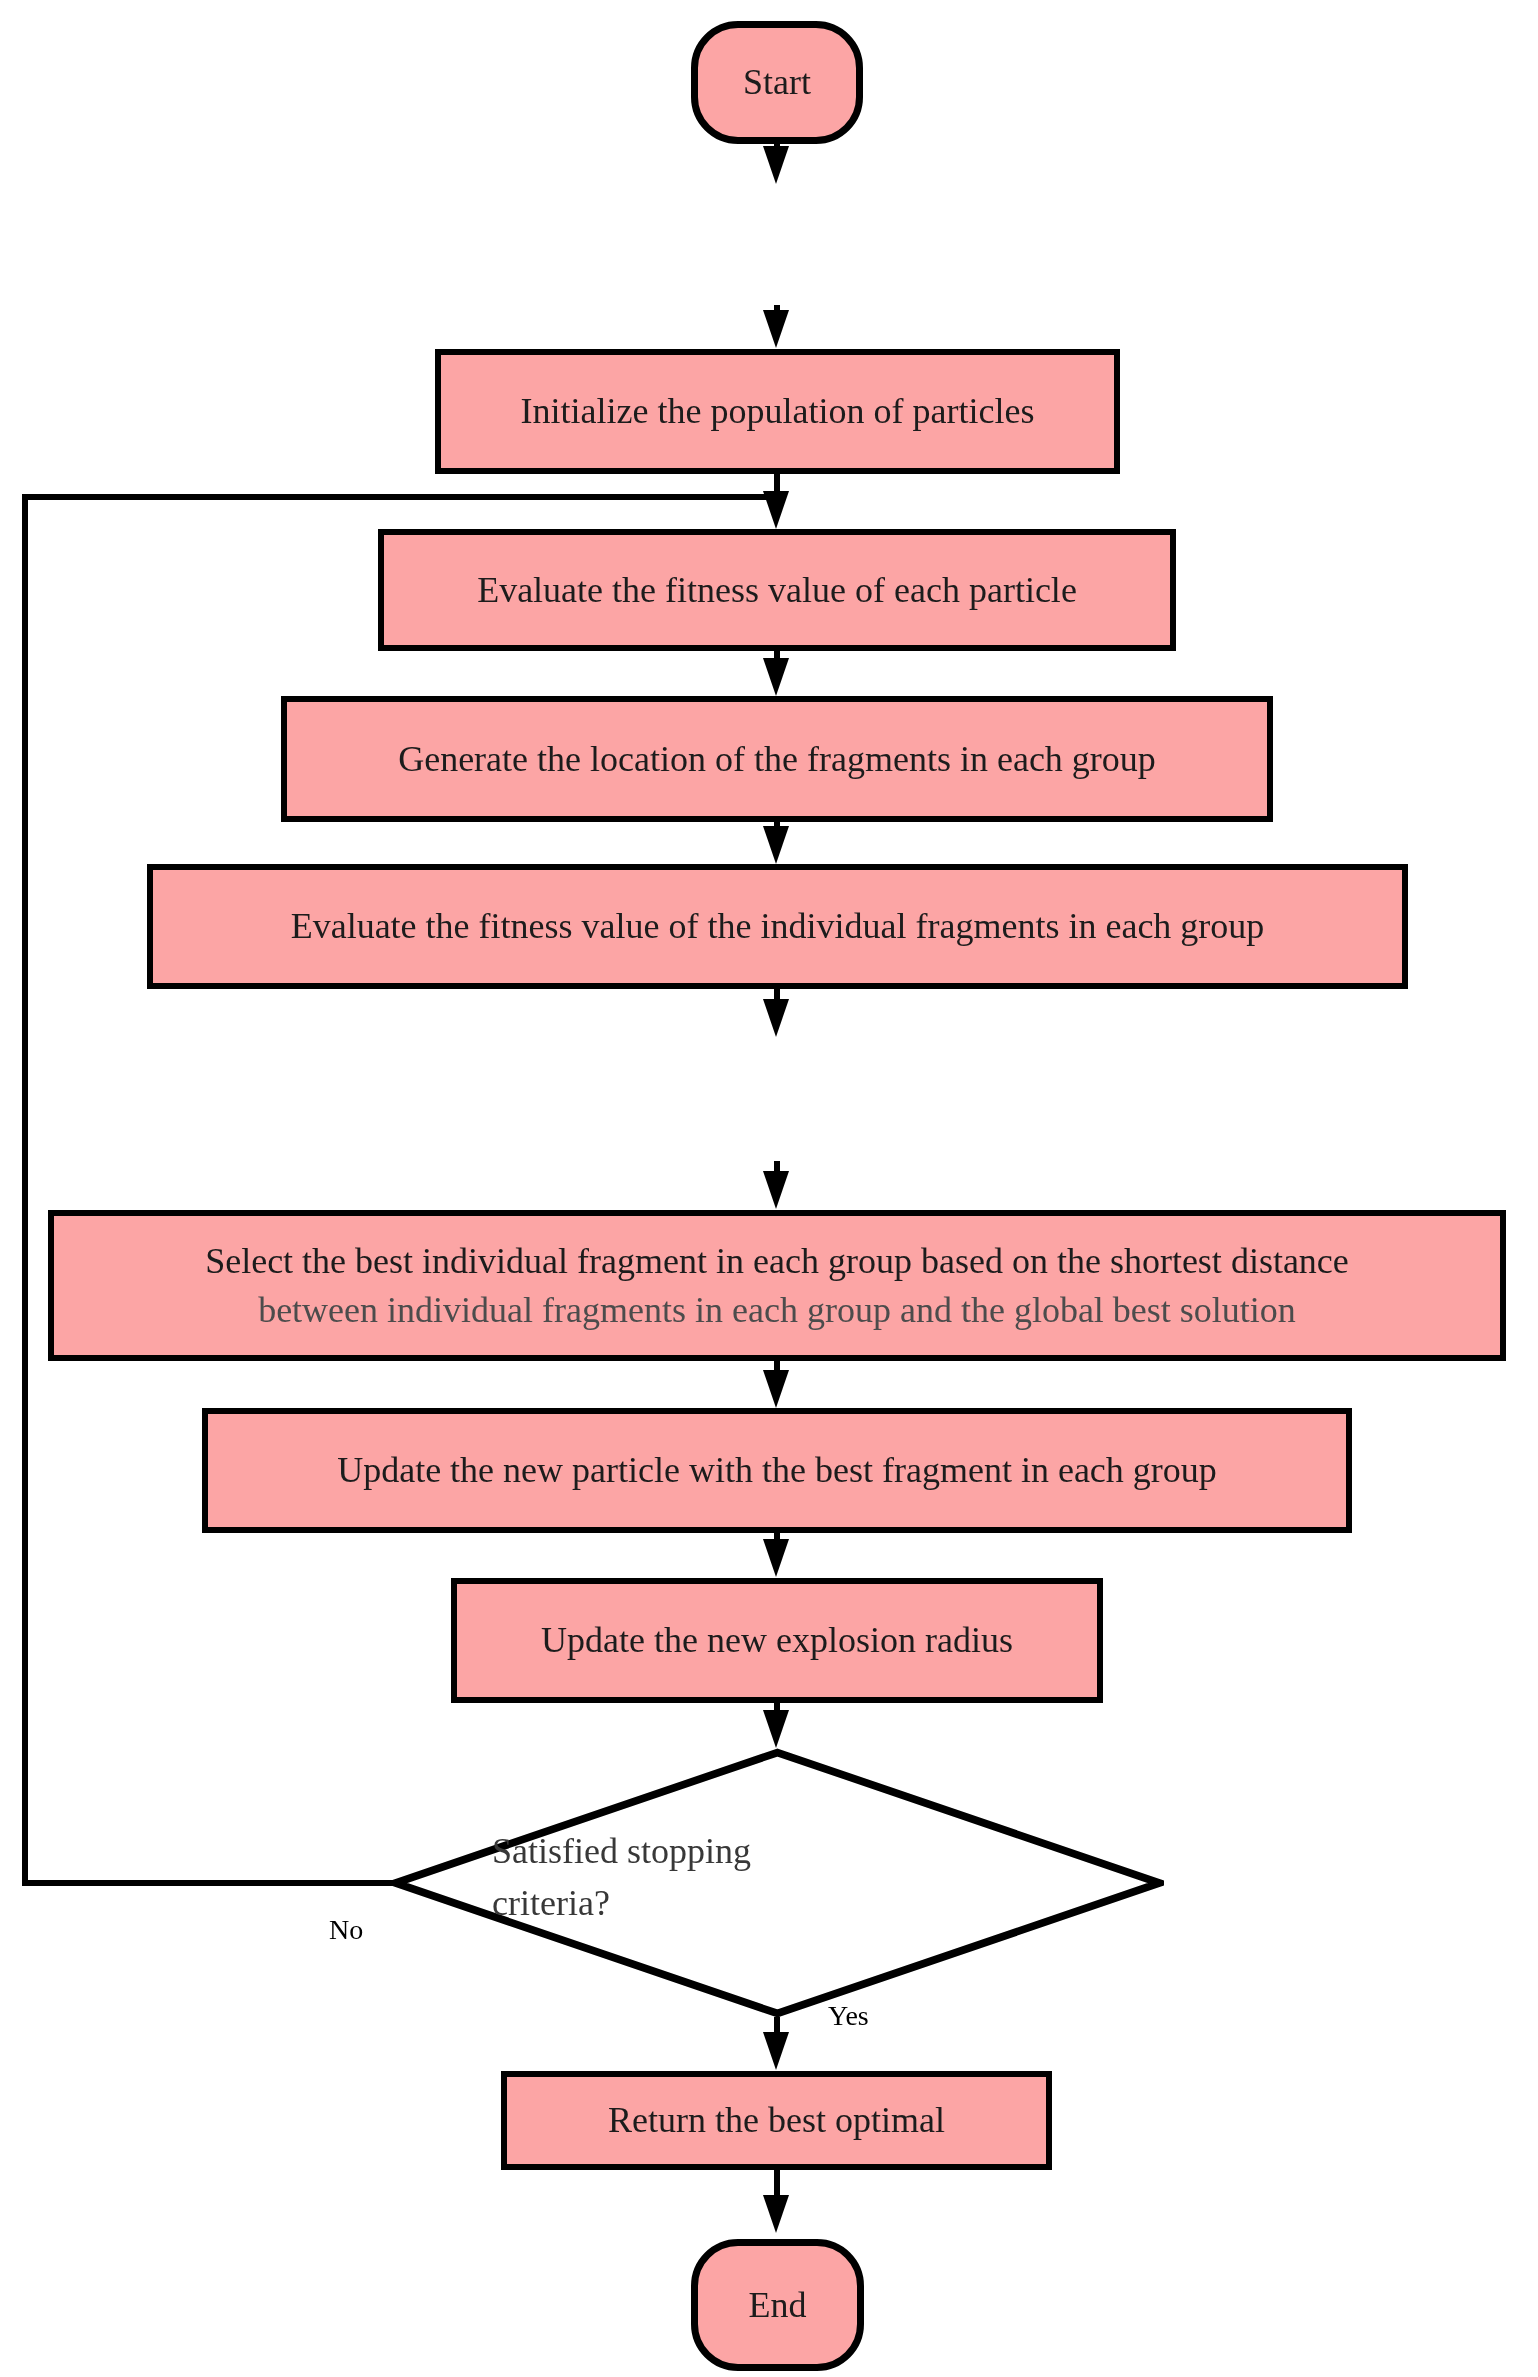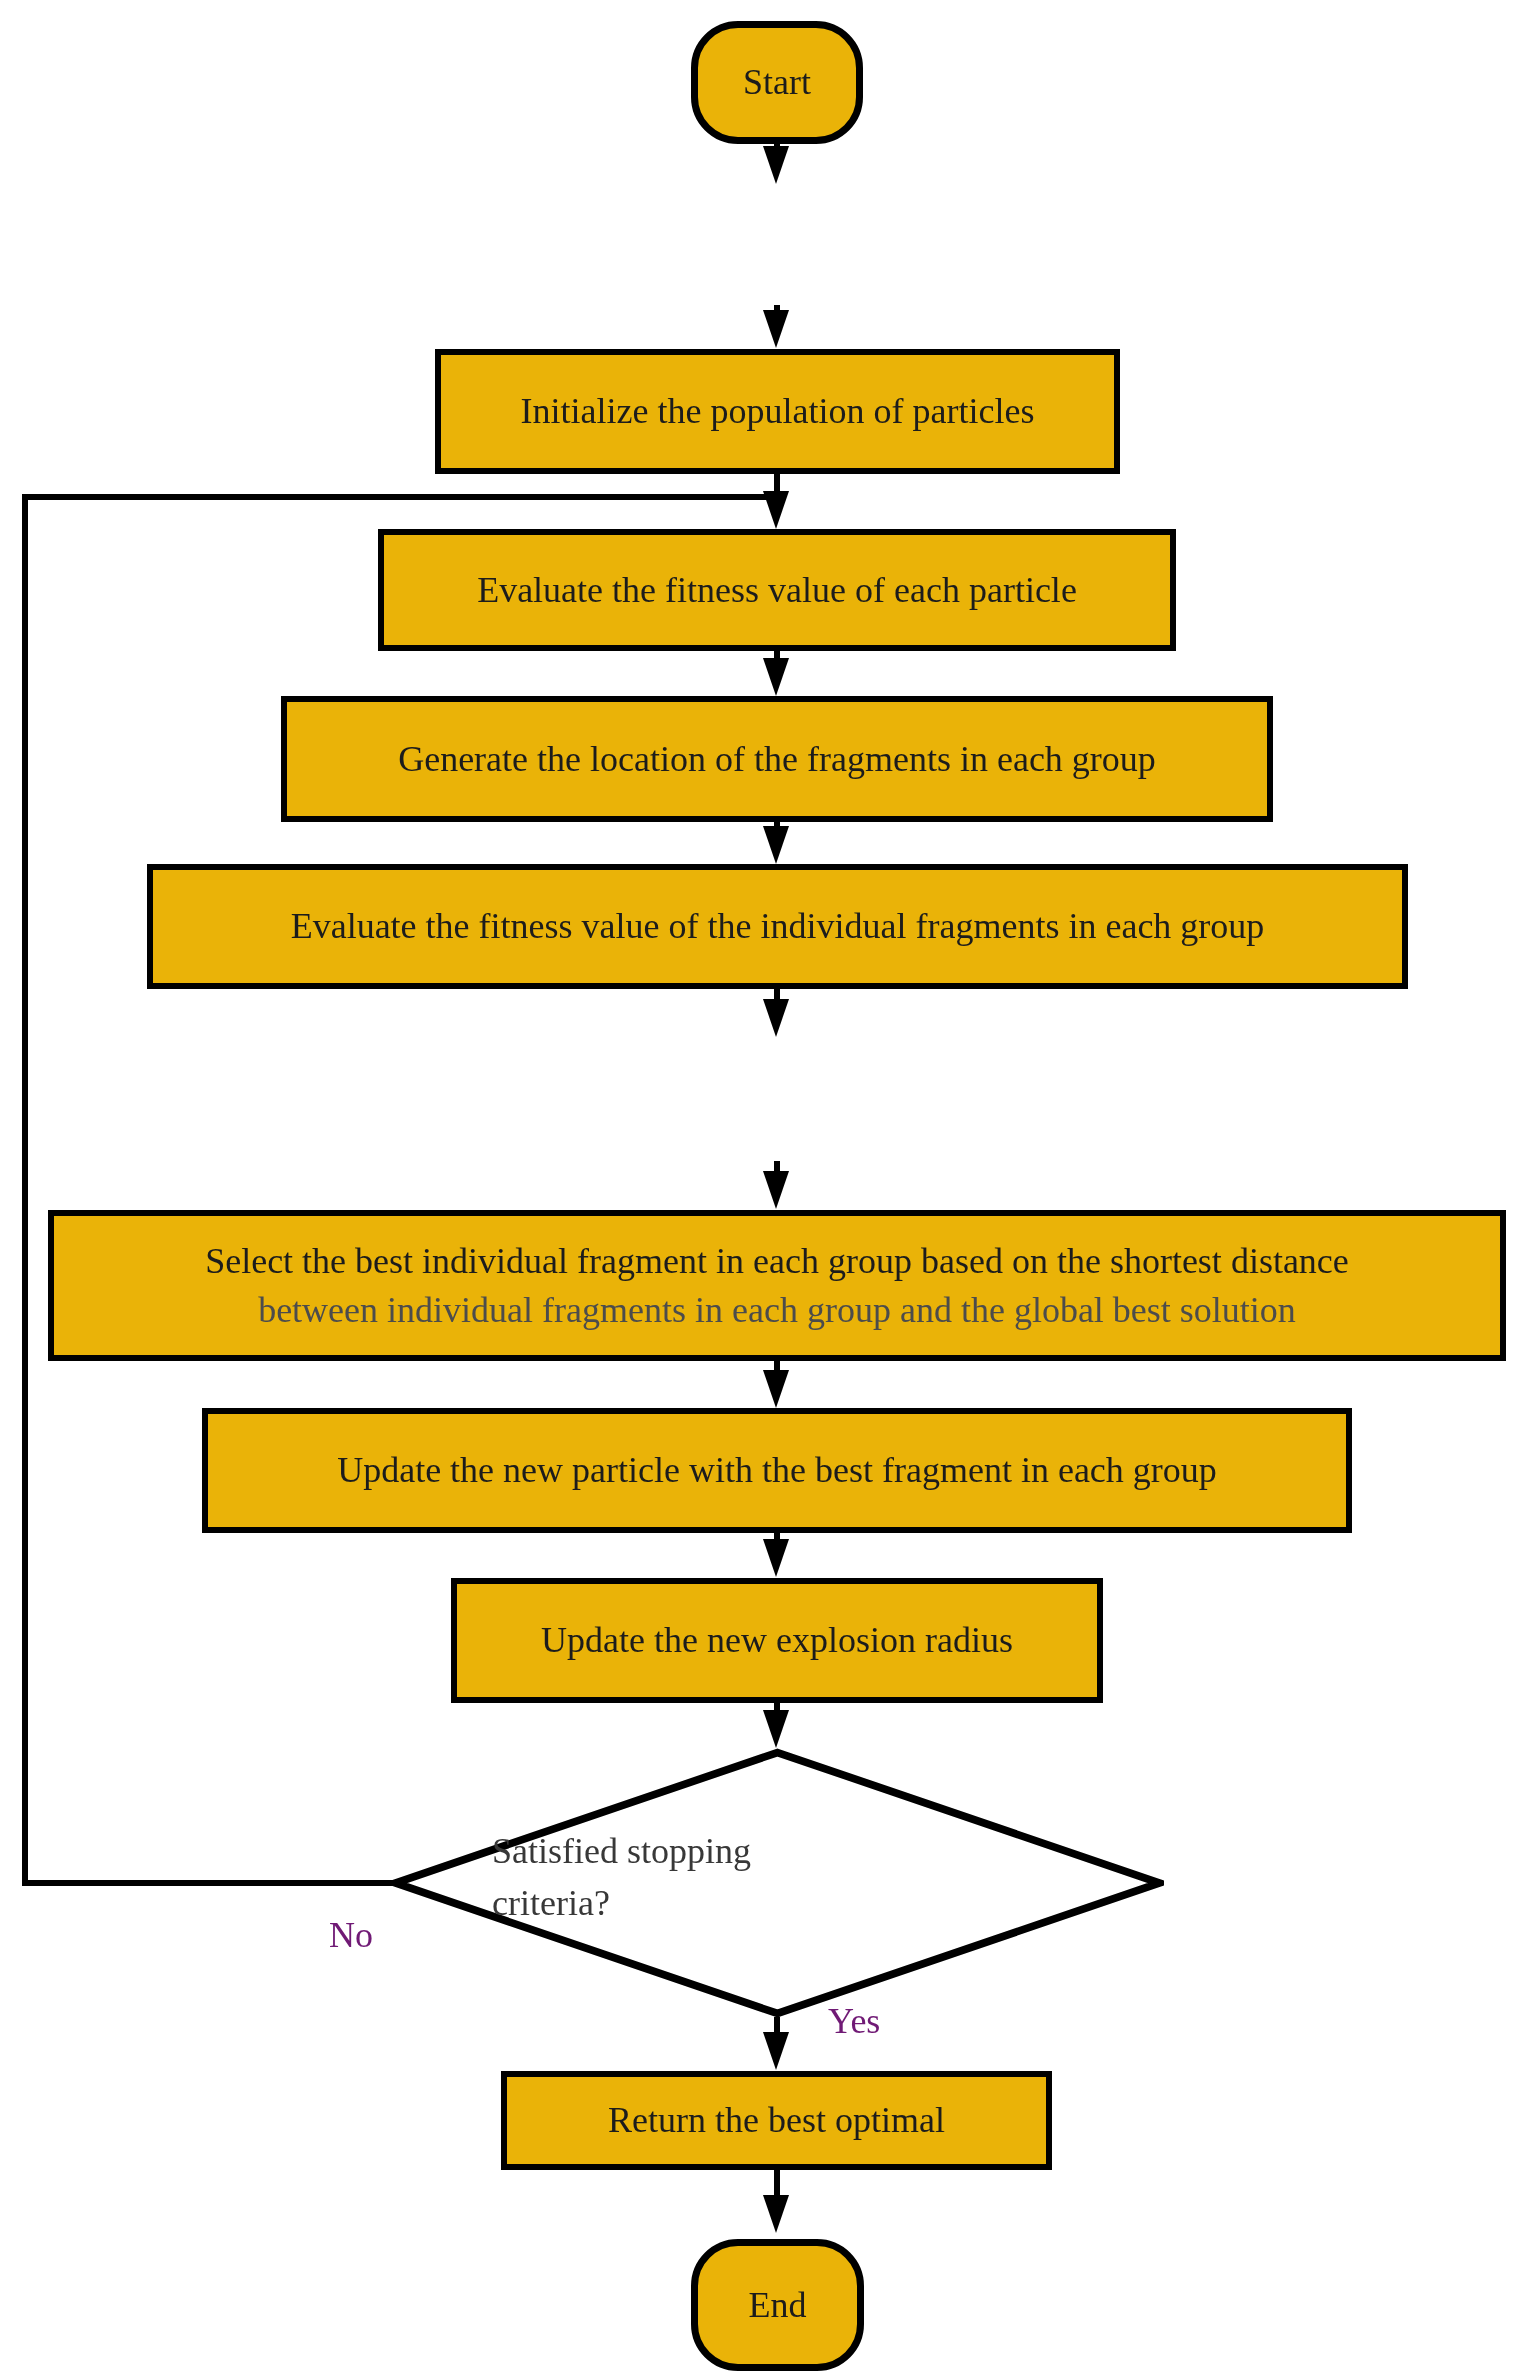--- a/index.html
+++ b/index.html
@@ -1,34 +1,34 @@
 <!DOCTYPE html>
 <html style="font-size:8.8px"><head>
 <meta charset="utf-8">
 <style>
   html,body { margin:0; padding:0; background:#ffffff; }
   .canvas {
     position:relative; width:1539px; height:2377px; background:#ffffff;
     font-family:"Liberation Serif","DejaVu Serif",serif; color:#1c1c1c;
   }
   .box {
-    position:absolute; box-sizing:border-box; background:#eab308;
+    position:absolute; box-sizing:border-box; background:#fca5a5;
     border:6px solid #000000; display:flex; flex-direction:column;
     align-items:center; justify-content:center; text-align:center;
     font-size:36px; line-height:1.35; z-index:3;
   }
   .stadium { border-width:7.1px; border-radius:47px; }
   .vline { position:absolute; left:774px; width:6px; background:#000000; z-index:1; }
   .hline { position:absolute; height:6px; background:#000000; z-index:1; }
   .ahead {
     position:absolute; left:763px; width:0; height:0; z-index:2;
     border-left:13.7px solid transparent; border-right:13.7px solid transparent;
     border-top:38px solid #000000;
   }
-  .edge-label { position:absolute; font-size:36px; color:#701a75; z-index:4; }
+  .edge-label { position:absolute; font-size:28px; color:#000000; z-index:4; }
   .dim-line { color:#4c4c4c; }
 
   
   #n-start  { left:691px; top:21px;   width:172px;  height:123px; }
   #n-define { left:481px;  top:185px;  width:592px; height:122px; }
   #n-init   { left:435px;  top:349px;  width:685px; height:125px; }
   #n-evalp  { left:378px;  top:529px;  width:798px; height:122px; }
   #n-gen    { left:281px;  top:696px; width:992px; height:126px; }
   #n-evalf  { left:147px;  top:864px; width:1261px; height:125px; }
   #n-calc   { left:48px;   top:1037px; width:1458px; height:125px; }

